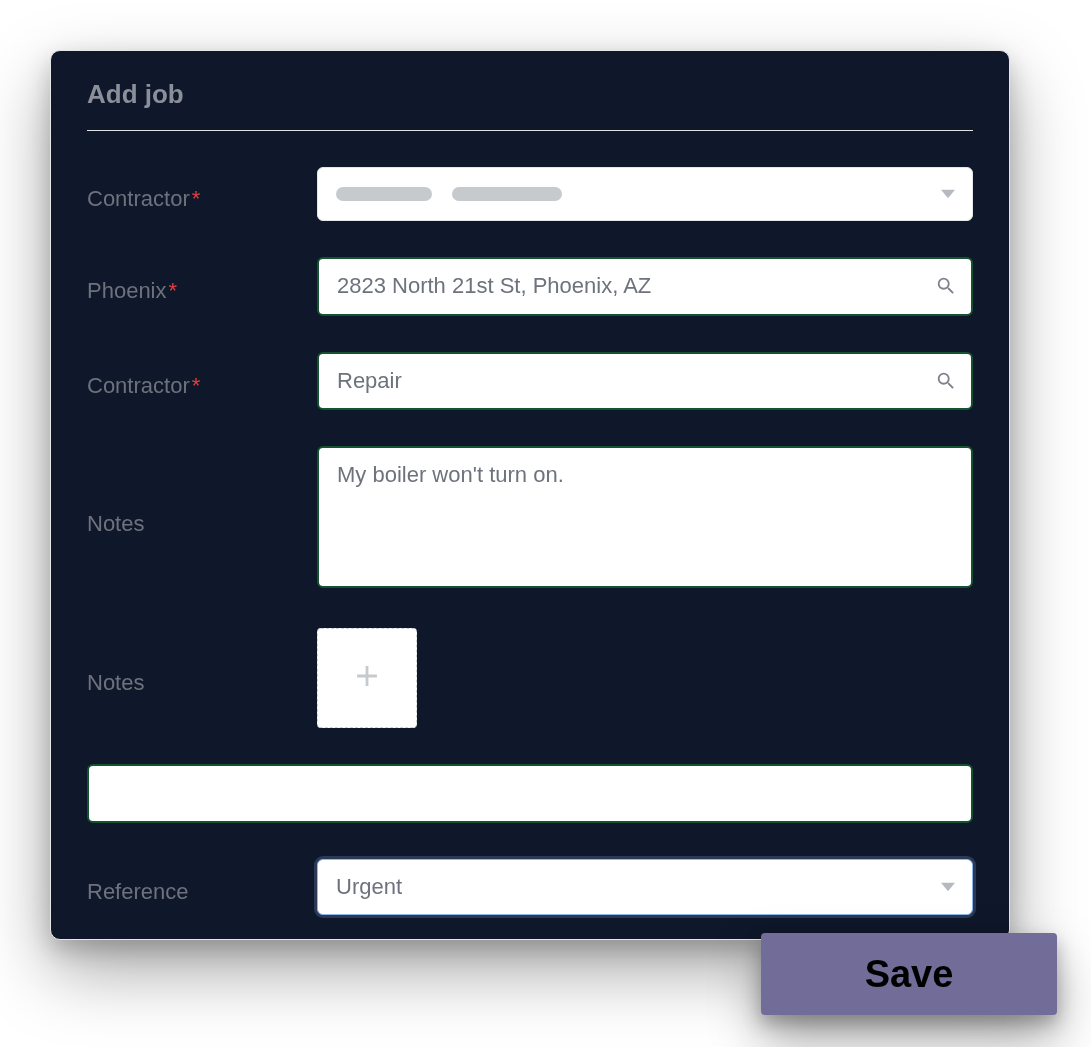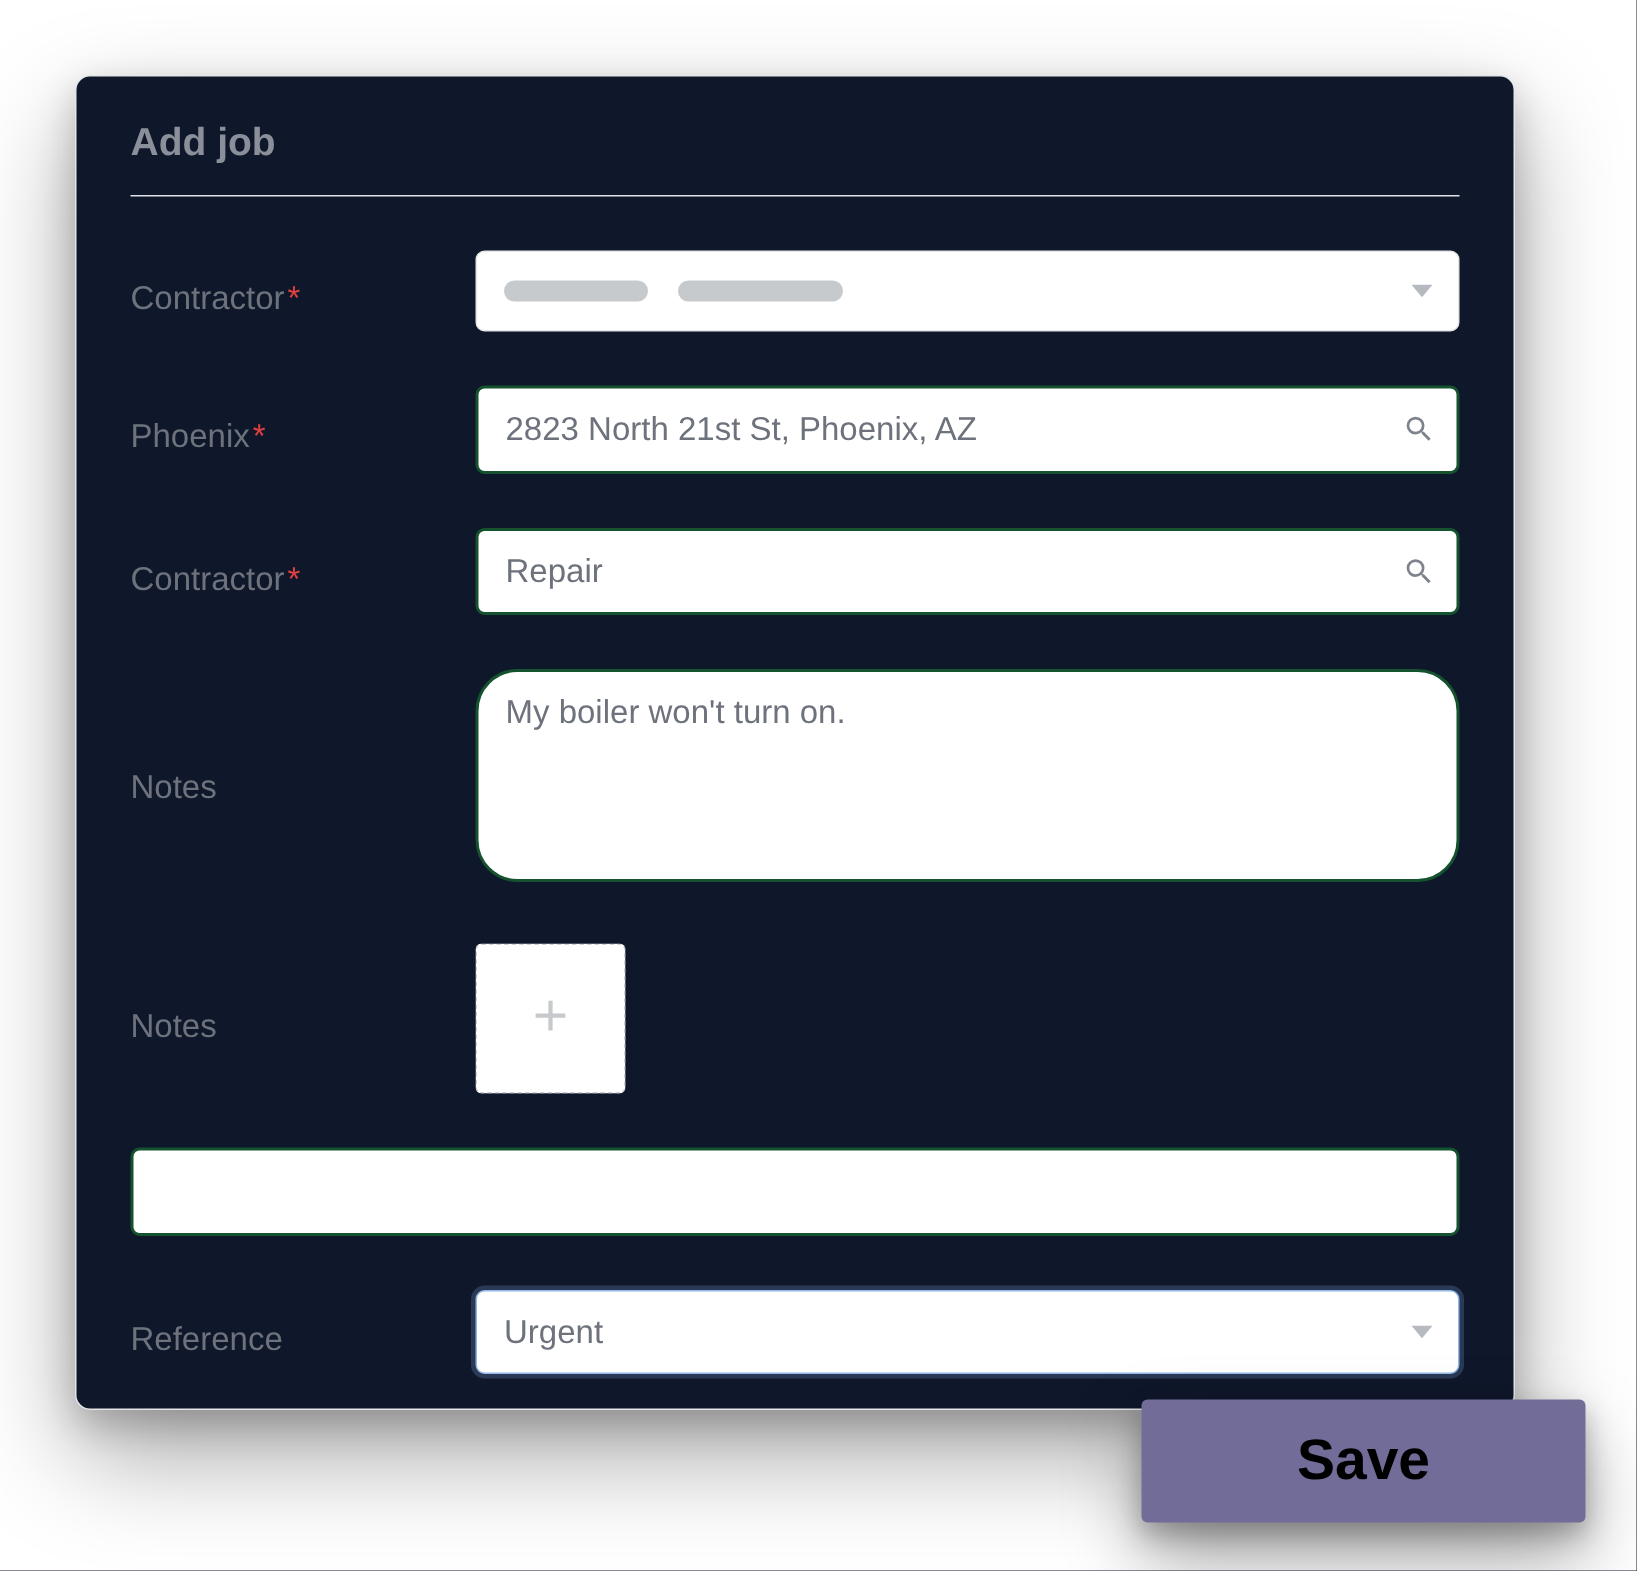--- a/index.html
+++ b/index.html
@@ -65,21 +65,20 @@
       cursor: pointer;
     }
     .select-focused {
       border: 1px solid #8fb8e6;
       box-shadow: 0 0 0 3px rgba(120,160,220,0.25);
     }
     .textarea {
       height: 142px;
       resize: none;
       padding-right: 26px;
-      border-radius: 28px;
     }
     .chevron-down {
       position: absolute;
       right: 18px;
       top: 50%;
       transform: translateY(-50%);
       pointer-events: none;
     }
     .chevron-down svg { width: 14px; height: 14px; fill: #b6bac0; display:block; }
     .search-icon {

